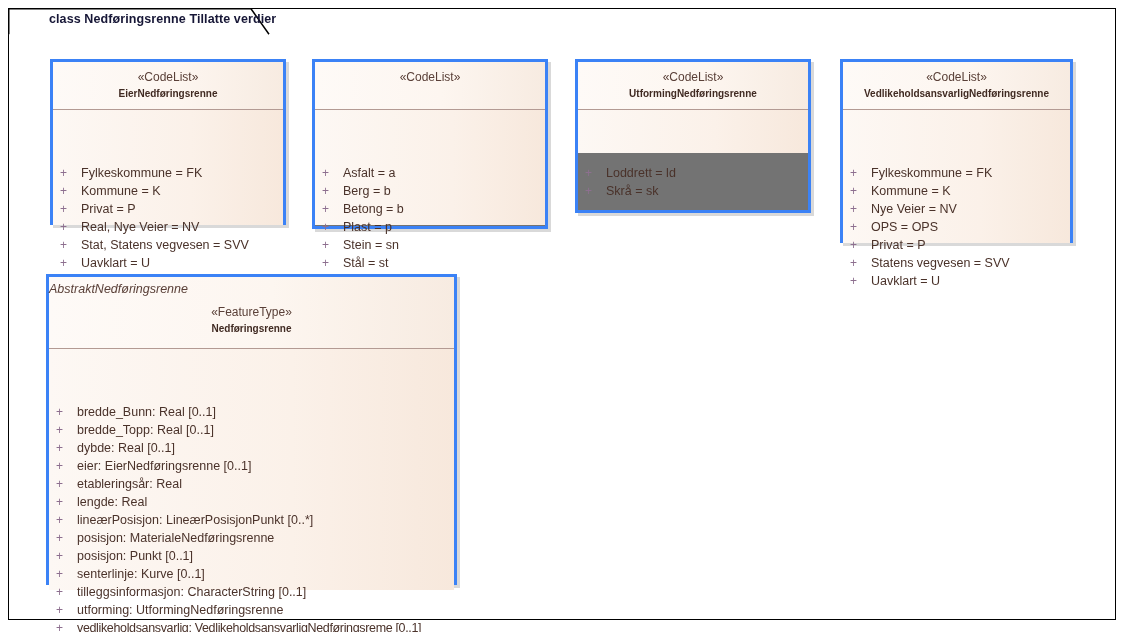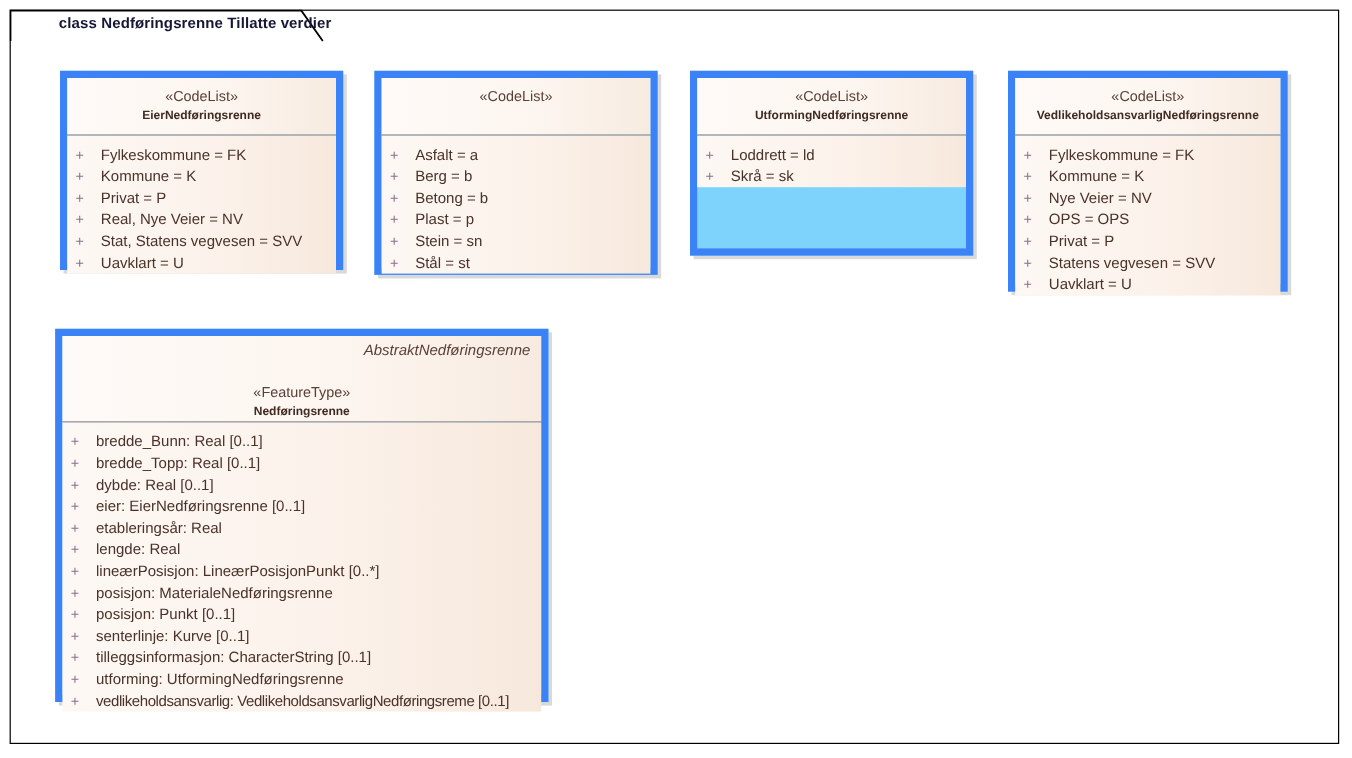--- a/index.html
+++ b/index.html
@@ -51,39 +51,39 @@
     color: #161636;
     white-space: nowrap;
     letter-spacing: 0.1px;
     margin-left: 29px;
   }
 
   
   .uml-box {
     position: absolute;
     box-sizing: border-box;
-    border: 6px solid #3b82f6;
-    background: #7dd3fc;
+    border: 3px solid #3b82f6;
+    background: #737373;
     box-shadow: 3px 3px 0 0 rgba(170,170,170,0.45);
   }
   .uml-header {
     box-sizing: border-box;
     background: linear-gradient(to right, #fefaf7 0%, #fdf6f0 55%, #f7ebe1 100%);
     border-bottom: 1px solid #b39a93;
     padding-top: 7px;
     text-align: center;
     position: relative;
   }
   .abstract-label {
-    text-align: right;
+    text-align: left;
     font-style: italic;
     font-size: 12.5px;
     color: #5a4038;
-    padding-right: 9px;
-    margin-bottom: 20px;
+    padding-right: 24px;
+    margin-bottom: 8px;
     white-space: nowrap;
   }
   .stereotype {
     font-size: 12px;
     color: #5a4038;
     line-height: 16px;
     white-space: nowrap;
   }
   .class-name {
     font-size: 10px;
@@ -108,20 +108,21 @@
   .attr-vis {
     width: 28px;
     padding-left: 7px;
     box-sizing: border-box;
     font-size: 12px;
     color: #8d6f8f;
   }
   .attr-text {
     font-size: 12.5px;
     color: #4a322a;
+    margin-top: 47px;
   }
   .attr-text.squeeze {
     letter-spacing: -0.35px;
   }
 </style>
 </head>
 <body>
 
 <div id="diagram-frame"></div>
 

